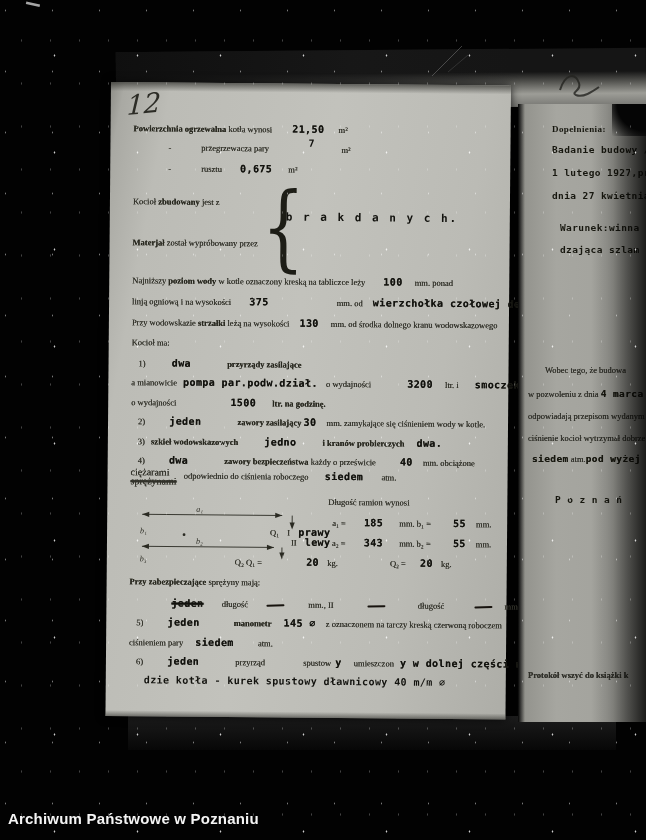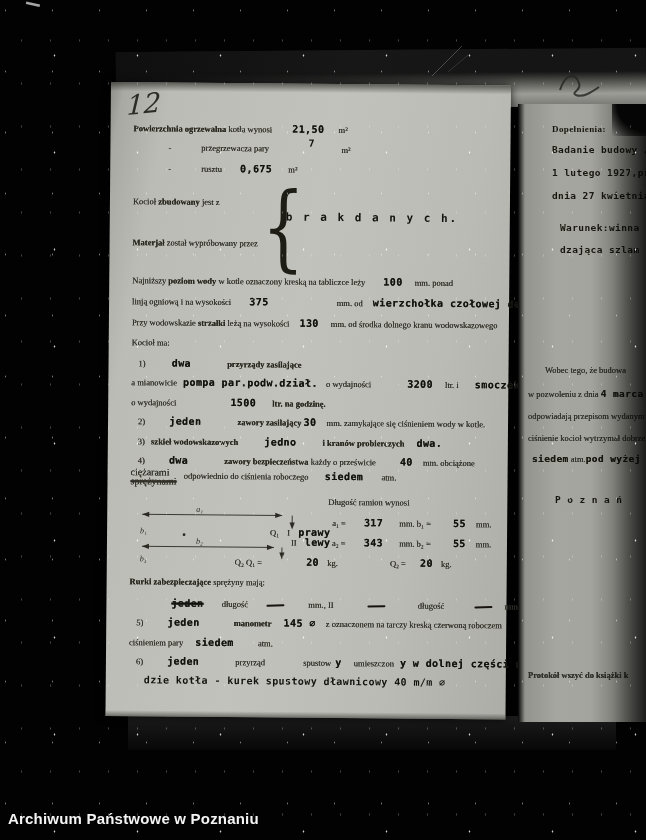--- a/index.html
+++ b/index.html
@@ -205,21 +205,21 @@
       <path class="arr" d="M150 56 l-2.6 -7 l5.2 0 z"></path>
     </svg>
 
     <p class="ln pr" style="top:443px;left:163px;">
       <span>Q₁</span>
       <span style="margin-left:6px;">I</span>
       <span class="tw" style="margin-left:6px;">prawy</span>
     </p>
     <p class="ln pr" style="top:433px;left:225px;">
       <span>a₁ =</span>
-      <span class="tw" style="margin-left:16px;">317</span>
+      <span class="tw" style="margin-left:16px;">185</span>
       <span style="margin-left:14px;">mm.</span>
       <span>b₁ =</span>
       <span class="tw" style="margin-left:20px;">55</span>
       <span style="margin-left:8px;">mm.</span>
     </p>
     <p class="ln pr" style="top:453px;left:184px;">
       <span>II</span>
       <span class="tw" style="margin-left:6px;">lewy</span>
     </p>
     <p class="ln pr" style="top:453px;left:225px;">
@@ -233,21 +233,21 @@
     <p class="ln pr" style="top:473px;left:128px;">
       <span>Q₂ Q₁ =</span>
       <span class="tw" style="margin-left:42px;">20</span>
       <span style="margin-left:6px;">kg.</span>
       <span style="margin-left:50px;">Q₂ =</span>
       <span class="tw" style="margin-left:12px;">20</span>
       <span style="margin-left:6px;">kg.</span>
     </p>
 
     <p class="ln pr" style="top:495px;left:23px;">
-      <span class="bd">Rurki zabezpieczające</span>
+      <span class="bd">Przy zabezpieczające</span>
       <span>sprężyny mają:</span>
     </p>
     <p class="ln pr" style="top:515px;left:65px;">
       <span class="tw struck">jeden</span>
       <span style="margin-left:16px;">długość</span>
       <span class="dash" style="margin-left:16px;"></span>
       <span style="margin-left:22px;">mm., II</span>
       <span class="dash" style="margin-left:32px;"></span>
       <span style="margin-left:30px;">długość</span>
       <span class="dash" style="margin-left:28px;"></span>

